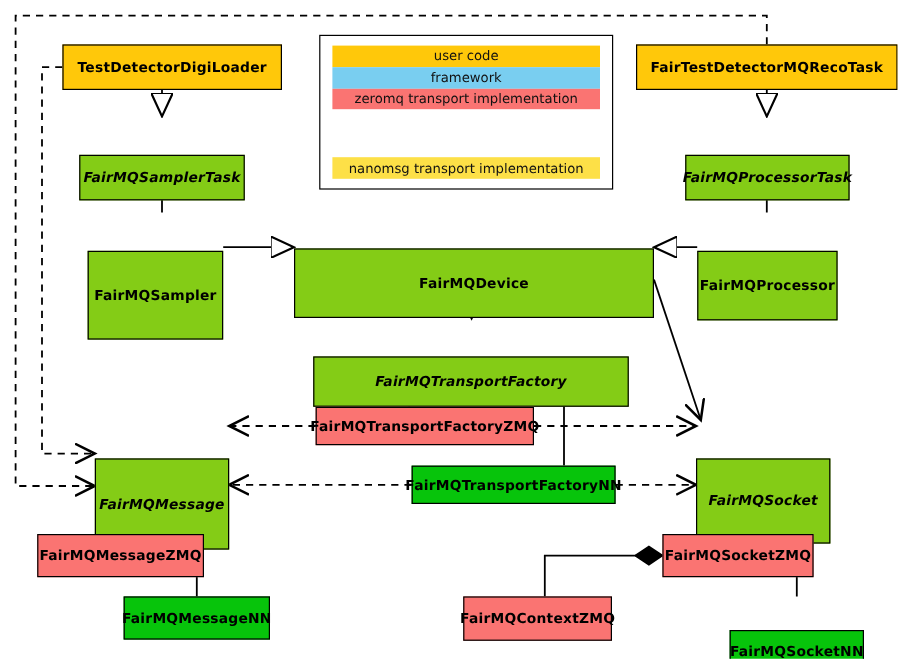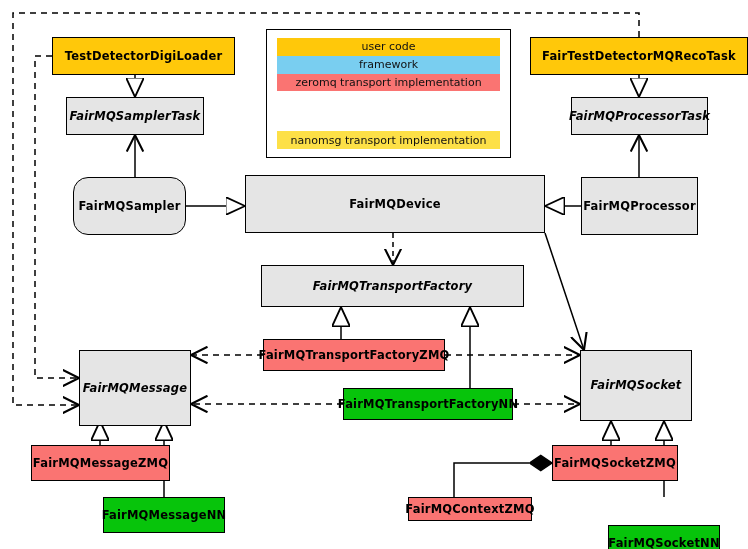--- a/index.html
+++ b/index.html
@@ -5,21 +5,21 @@
   html,body{margin:0;padding:0;background:#ffffff;}
   body{width:748px;height:549px;overflow:hidden;
        font-family:"DejaVu Sans","Liberation Sans",sans-serif;}
   #diagram{position:relative;width:748px;height:549px;background:#fff;}
   svg.edges{position:absolute;left:0;top:0;width:748px;height:549px;overflow:visible;}
   .node{position:absolute;box-sizing:border-box;border:1.6px solid #000;
         display:flex;align-items:center;justify-content:center;text-align:center;
         font-size:11.5px;font-weight:bold;color:#000;letter-spacing:.2px;line-height:1.1;}
   .node.italic{font-style:italic;}
   .c-user{background:#FFC80A;}
-  .c-fw{background:#e5e5e5;}
+  .c-fw{background:#84cc16;margin-top:32px;}
   .c-zmq{background:#FA7472;}
   .c-nn{background:#07C40B;}
   #legend{position:absolute;left:266px;top:29px;width:245px;height:129px;
           background:#fff;border:1.6px solid #000;box-sizing:border-box;
           padding:8px 10px;display:flex;flex-direction:column;justify-content:space-between;}
   .legend-row{height:36px;display:flex;align-items:center;justify-content:center;
               font-size:11px;font-weight:normal;color:#111;}
 </style>
 </head>
 <body>
@@ -98,21 +98,21 @@
       </div>
       <div class="node c-user" style="left: 530px; top: 37px; width: 218px; height: 38px;">
         <span>FairTestDetectorMQRecoTask</span>
       </div>
       <div class="node c-fw italic" style="left: 66px; top: 97px; width: 138px; height: 38px;">
         <span>FairMQSamplerTask</span>
       </div>
       <div class="node c-fw italic" style="left: 571px; top: 97px; width: 137px; height: 38px;">
         <span>FairMQProcessorTask</span>
       </div>
-      <div class="node c-fw" style="left: 73px; top: 177px; width: 113px; height: 58px; border-radius: 15px;">
+      <div class="node c-fw" style="left: 73px; top: 177px; width: 113px; height: 74px;">
         <span>FairMQSampler</span>
       </div>
       <div class="node c-fw" style="left: 245px; top: 175px; width: 300px; height: 58px;">
         <span>FairMQDevice</span>
       </div>
       <div class="node c-fw" style="left: 581px; top: 177px; width: 117px; height: 58px;">
         <span>FairMQProcessor</span>
       </div>
       <div class="node c-fw italic" style="left: 261px; top: 265px; width: 263px; height: 42px; font-style: italic;">
         <span>FairMQTransportFactory</span>
@@ -131,20 +131,20 @@
       </div>
       <div class="node c-zmq" style="left: 31px; top: 445px; width: 139px; height: 36px;">
         <span>FairMQMessageZMQ</span>
       </div>
       <div class="node c-nn" style="left: 103px; top: 497px; width: 122px; height: 36px;">
         <span>FairMQMessageNN</span>
       </div>
       <div class="node c-zmq" style="left: 552px; top: 445px; width: 126px; height: 36px;">
         <span>FairMQSocketZMQ</span>
       </div>
-      <div class="node c-zmq" style="left: 408px; top: 497px; width: 124px; height: 24px;">
+      <div class="node c-zmq" style="left: 386px; top: 497px; width: 124px; height: 37px;">
         <span>FairMQContextZMQ</span>
       </div>
       <div class="node c-nn" style="left: 608px; top: 497px; width: 112px; height: 36px; margin-top: 28px;">
         <span>FairMQSocketNN</span>
       </div>
     </div>
 </div>
 
 </body></html>

